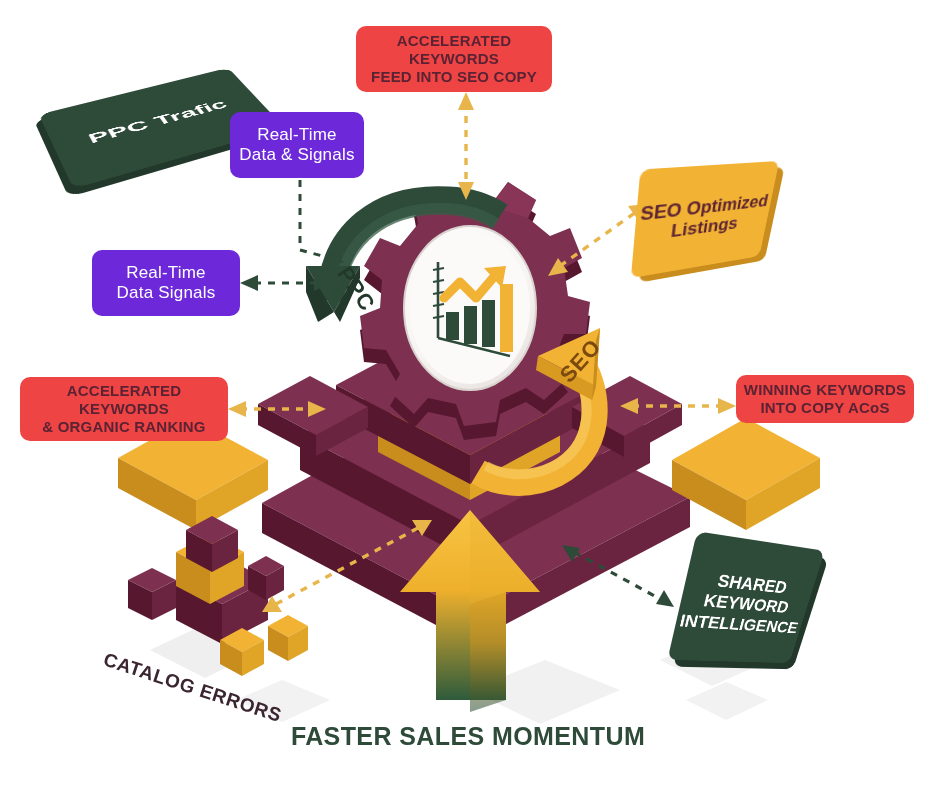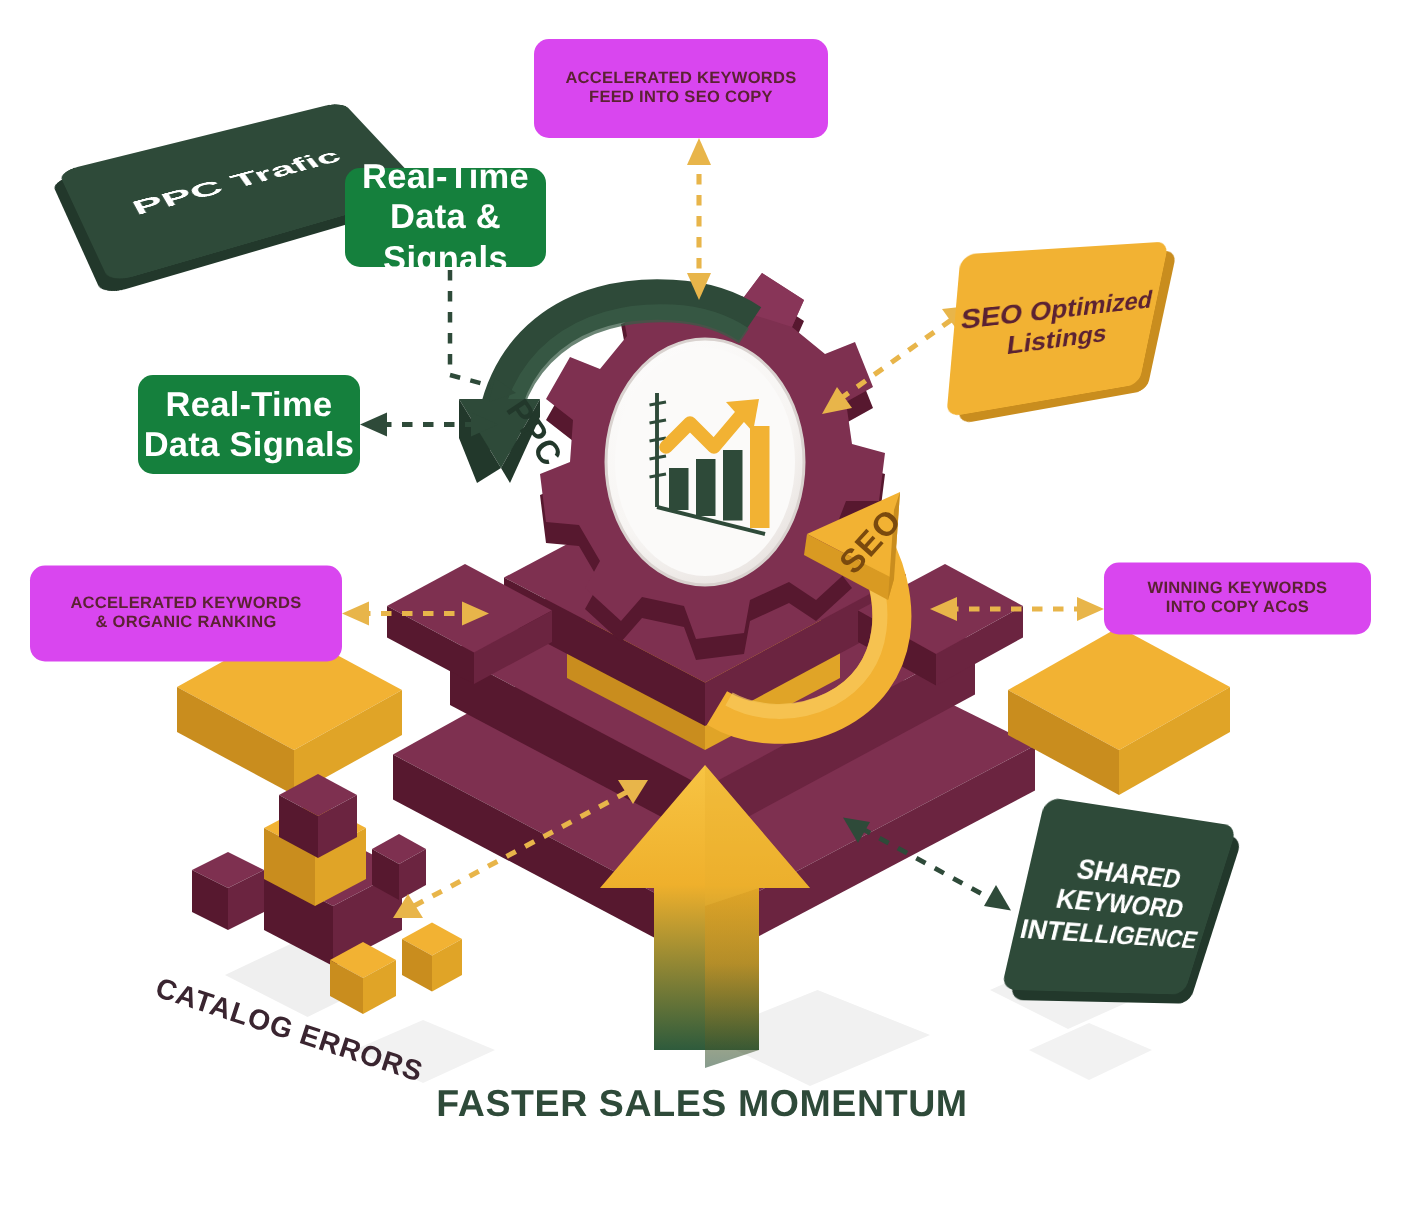--- a/index.html
+++ b/index.html
@@ -18,30 +18,30 @@
   .card{
     position:absolute;
     box-sizing:border-box;
     display:flex;align-items:center;justify-content:center;
     text-align:center;
     border-radius:10px;
     line-height:1.18;
     letter-spacing:.2px;
   }
   .card-yellow{
-    background:#d946ef;
+    background:#ef4444;
     color:#5B2233;
     font-weight:bold;
-    font-size:11px;
+    font-size:15px;
   }
   .card-green{
-    background:#15803d;
+    background:#6d28d9;
     color:#ffffff;
-    font-weight:bold;
-    font-size:23px;
+    font-weight:normal;
+    font-size:17px;
   }
   .card span{display:block;white-space:pre-line;}
 
   
   .card3d{
     position:absolute;
     box-sizing:border-box;
     display:flex;align-items:center;justify-content:center;
     text-align:center;
     border-radius:8px;

